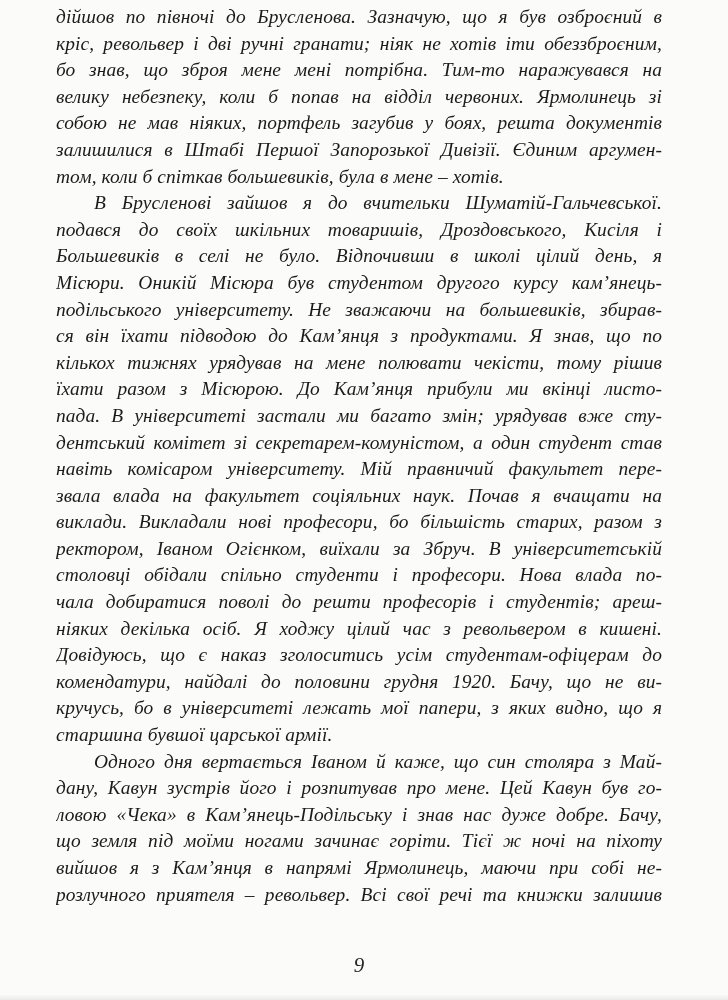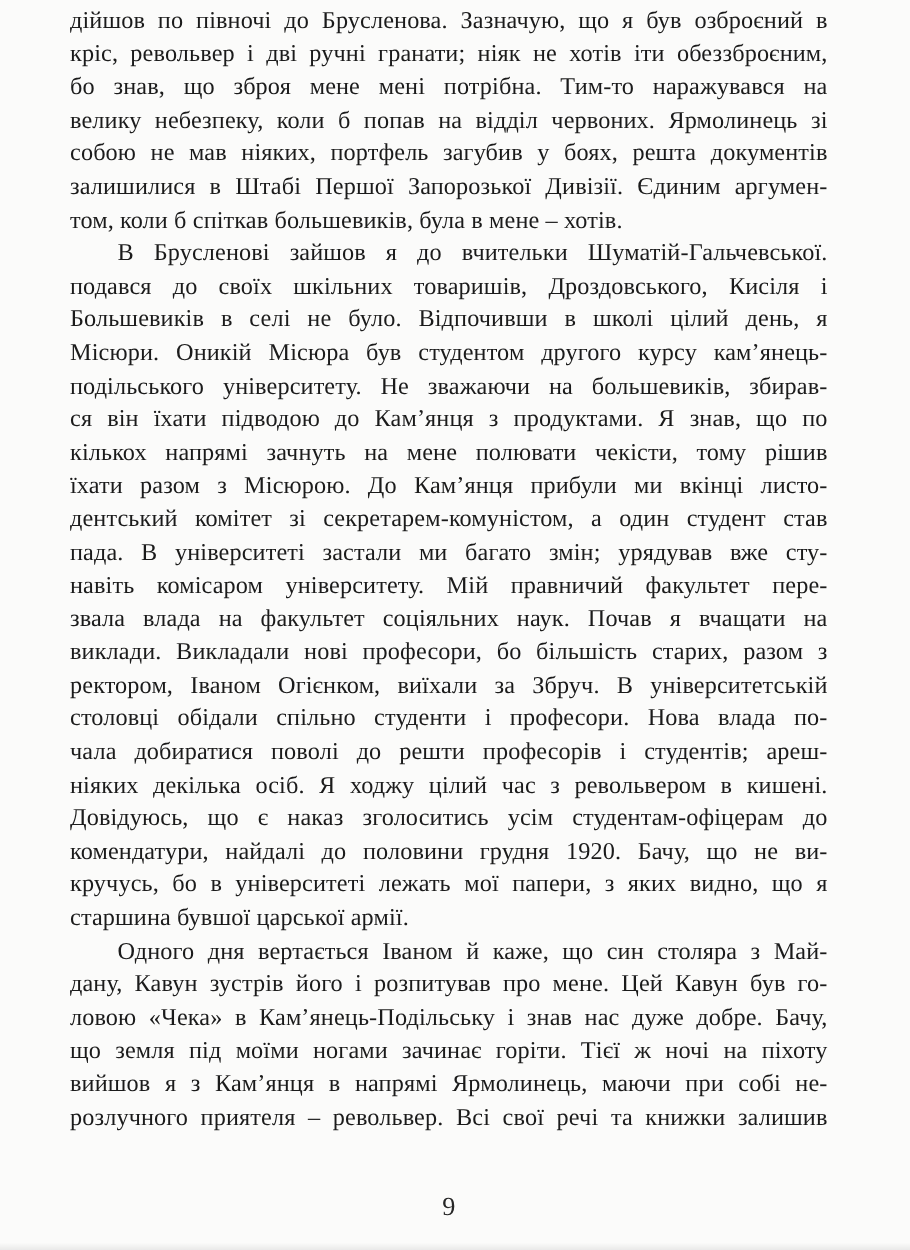--- a/index.html
+++ b/index.html
@@ -11,20 +11,21 @@
     height: 1000px;
     overflow: hidden;
     font-family: "Liberation Serif", "DejaVu Serif", serif;
   }
   .page {
     position: relative;
     width: 728px;
     height: 1000px;
     background: #fbfbfa;
     color: #1b1b1b;
+    font-style: italic;
   }
   
   .page::after {
     content: "";
     position: absolute;
     left: 0; right: 0; bottom: 0;
     height: 6px;
     background: linear-gradient(to bottom, rgba(0,0,0,0), rgba(0,0,0,0.07));
     pointer-events: none;
   }
@@ -77,24 +78,24 @@
         <div class="line">залишилися в Штабі Першої Запорозької Дивізії. Єдиним аргумен-</div>
         <div class="line last">том, коли б спіткав большевиків, була в мене – хотів.</div>
       </div>
       <div class="para">
         <div class="line indent">В Брусленові зайшов я до вчительки Шуматій-Гальчевської.</div>
         <div class="line">подався до своїх шкільних товаришів, Дроздовського, Кисіля і</div>
         <div class="line">Большевиків в селі не було. Відпочивши в школі цілий день, я</div>
         <div class="line">Місюри. Оникій Місюра був студентом другого курсу кам’янець-</div>
         <div class="line">подільського університету. Не зважаючи на большевиків, збирав-</div>
         <div class="line">ся він їхати підводою до Кам’янця з продуктами. Я знав, що по</div>
-        <div class="line">кількох напрямі зачнуть на мене полювати чекісти, тому рішив</div>
+        <div class="line">кількох тижнях урядував на мене полювати чекісти, тому рішив</div>
         <div class="line">їхати разом з Місюрою. До Кам’янця прибули ми вкінці листо-</div>
+        <div class="line">пада. В університеті застали ми багато змін; урядував вже сту-</div>
         <div class="line">дентський комітет зі секретарем-комуністом, а один студент став</div>
-        <div class="line">пада. В університеті застали ми багато змін; урядував вже сту-</div>
         <div class="line">навіть комісаром університету. Мій правничий факультет пере-</div>
         <div class="line">звала влада на факультет соціяльних наук. Почав я вчащати на</div>
         <div class="line">виклади. Викладали нові професори, бо більшість старих, разом з</div>
         <div class="line">ректором, Іваном Огієнком, виїхали за Збруч. В університетській</div>
         <div class="line">столовці обідали спільно студенти і професори. Нова влада по-</div>
         <div class="line">чала добиратися поволі до решти професорів і студентів; ареш-</div>
         <div class="line">ніяких декілька осіб. Я ходжу цілий час з револьвером в кишені.</div>
         <div class="line">Довідуюсь, що є наказ зголоситись усім студентам-офіцерам до</div>
         <div class="line">комендатури, найдалі до половини грудня 1920. Бачу, що не ви-</div>
         <div class="line">кручусь, бо в університеті лежать мої папери, з яких видно, що я</div>

